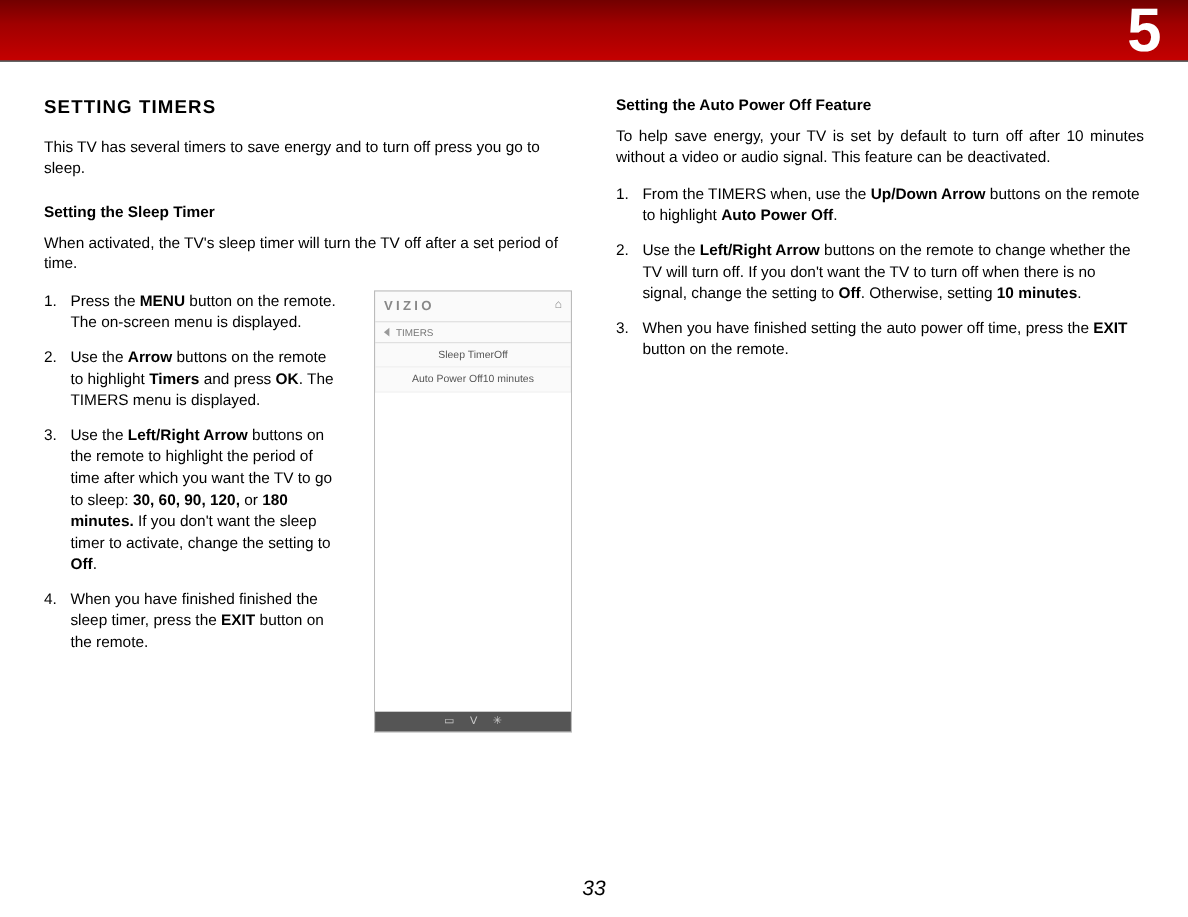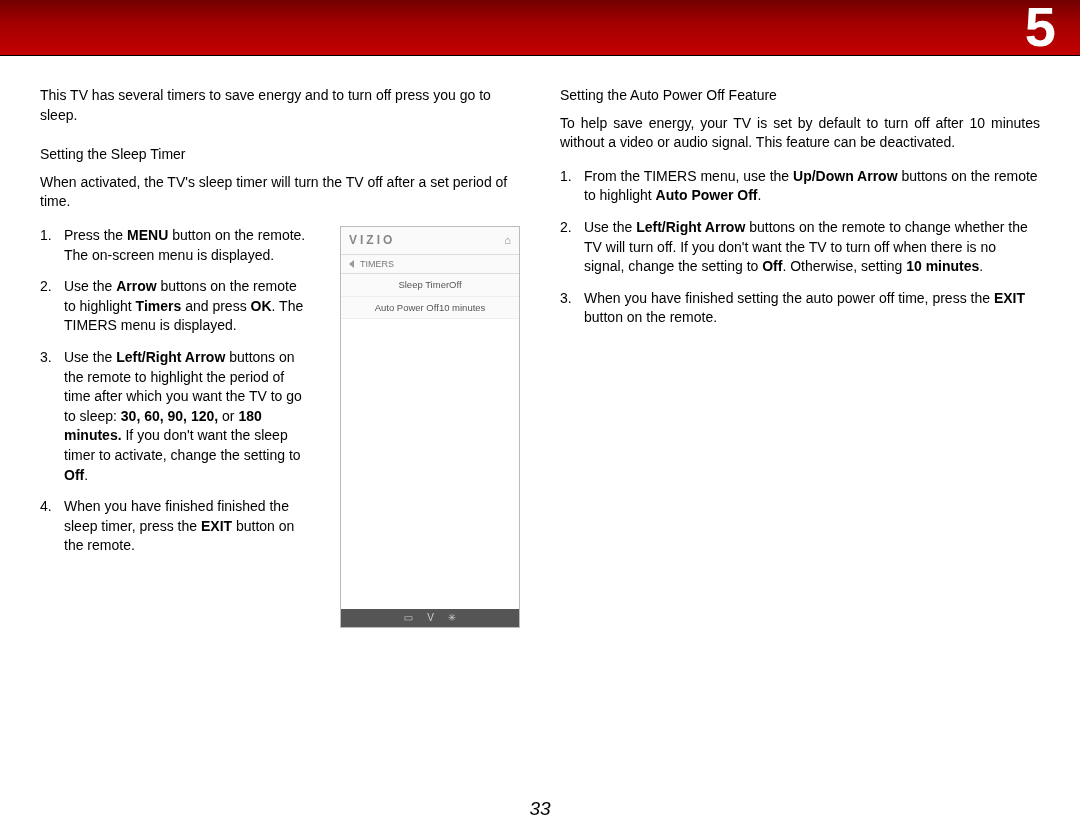--- a/index.html
+++ b/index.html
@@ -3,21 +3,21 @@
 <meta charset="utf-8">
 <style>
   * { box-sizing: border-box; margin: 0; padding: 0; }
   body { width: 1080px; height: 834px; font-family: "Helvetica Neue", Arial, sans-serif; background: #fff; color: #000; position: relative; }
   .top-bar { width: 1080px; height: 56px; background: linear-gradient(to bottom, #720000 0%, #a00000 40%, #c50000 100%); border-bottom: 1px solid #000; position: relative; }
   .chapter-num { position: absolute; right: 24px; top: -6px; font-size: 56px; font-weight: 700; color: #fff; font-family: Arial, sans-serif; }
   .page { display: flex; padding: 30px 40px 0 40px; gap: 40px; }
   .col { flex: 1; font-size: 14px; line-height: 1.4; }
   .section-title { font-family: Arial Black, Arial, sans-serif; font-weight: 900; font-size: 17px; letter-spacing: 1px; margin-bottom: 14px; }
   .intro { margin-bottom: 20px; }
-  .sub-title { font-weight: 400; font-size: 14px; margin-bottom: 8px; }
+  .sub-title { font-weight: 700; font-size: 14px; margin-bottom: 8px; }
   .para { margin-bottom: 14px; }
   .just { text-align: justify; text-justify: inter-word; }
   ol { list-style: none; counter-reset: item; margin-left: 0; }
   ol li { counter-increment: item; margin-bottom: 12px; position: relative; padding-left: 24px; }
   ol li::before { content: counter(item) "."; position: absolute; left: 0; }
   .left-content-wrap { display: flex; gap: 32px; align-items: flex-start; }
   .left-steps { flex: 1; }
   .tv-panel { width: 180px; border: 1px solid #bbb; background: #fafafa; font-size: 10px; color: #555; }
   .tv-header { display: flex; align-items: center; justify-content: space-between; padding: 5px 8px; border-bottom: 1px solid #ddd; }
   .tv-logo { font-family: Arial, sans-serif; font-weight: 700; letter-spacing: 3px; font-size: 12px; color: #888; }
@@ -33,20 +33,21 @@
 </head>
 <body>
 
 <div class="top-bar">
   <div class="chapter-num">5</div>
 </div>
 
 <div class="page">
 
   <div class="col">
+    <div class="section-title">SETTING TIMERS</div>
     <div class="intro">This TV has several timers to save energy and to turn off press you go to sleep.</div>
     <div class="sub-title">Setting the Sleep Timer</div>
     <div class="para">When activated, the TV's sleep timer will turn the TV off after a set period of time.</div>
 
     <div class="left-content-wrap">
       <ol class="left-steps">
         <li>
           <span>Press the </span><span class="bold">MENU</span><span> button on the remote. The on-screen menu is displayed.</span>
         </li>
         <li>
@@ -85,21 +86,21 @@
         </div>
       </div>
     </div>
   </div>
 
   <div class="col">
     <div class="sub-title">Setting the Auto Power Off Feature</div>
     <div class="para just">To help save energy, your TV is set by default to turn off after 10 minutes without a video or audio signal. This feature can be deactivated.</div>
     <ol>
       <li>
-        <span>From the TIMERS menu, use the </span><span class="bold">Up/Down Arrow</span><span> buttons on the remote to highlight </span><span class="bold">Auto Power Off</span><span>.</span>
+        <span>From the TIMERS when, use the </span><span class="bold">Up/Down Arrow</span><span> buttons on the remote to highlight </span><span class="bold">Auto Power Off</span><span>.</span>
       </li>
       <li>
         <span>Use the </span><span class="bold">Left/Right Arrow</span><span> buttons on the remote to change whether the TV will turn off. If you don't want the TV to turn off when there is no signal, change the setting to </span><span class="bold">Off</span><span>. Otherwise, setting </span><span class="bold">10 minutes</span><span>.</span>
       </li>
       <li>
         <span>When you have finished setting the auto power off time, press the </span><span class="bold">EXIT</span><span> button on the remote.</span>
       </li>
     </ol>
   </div>
 

